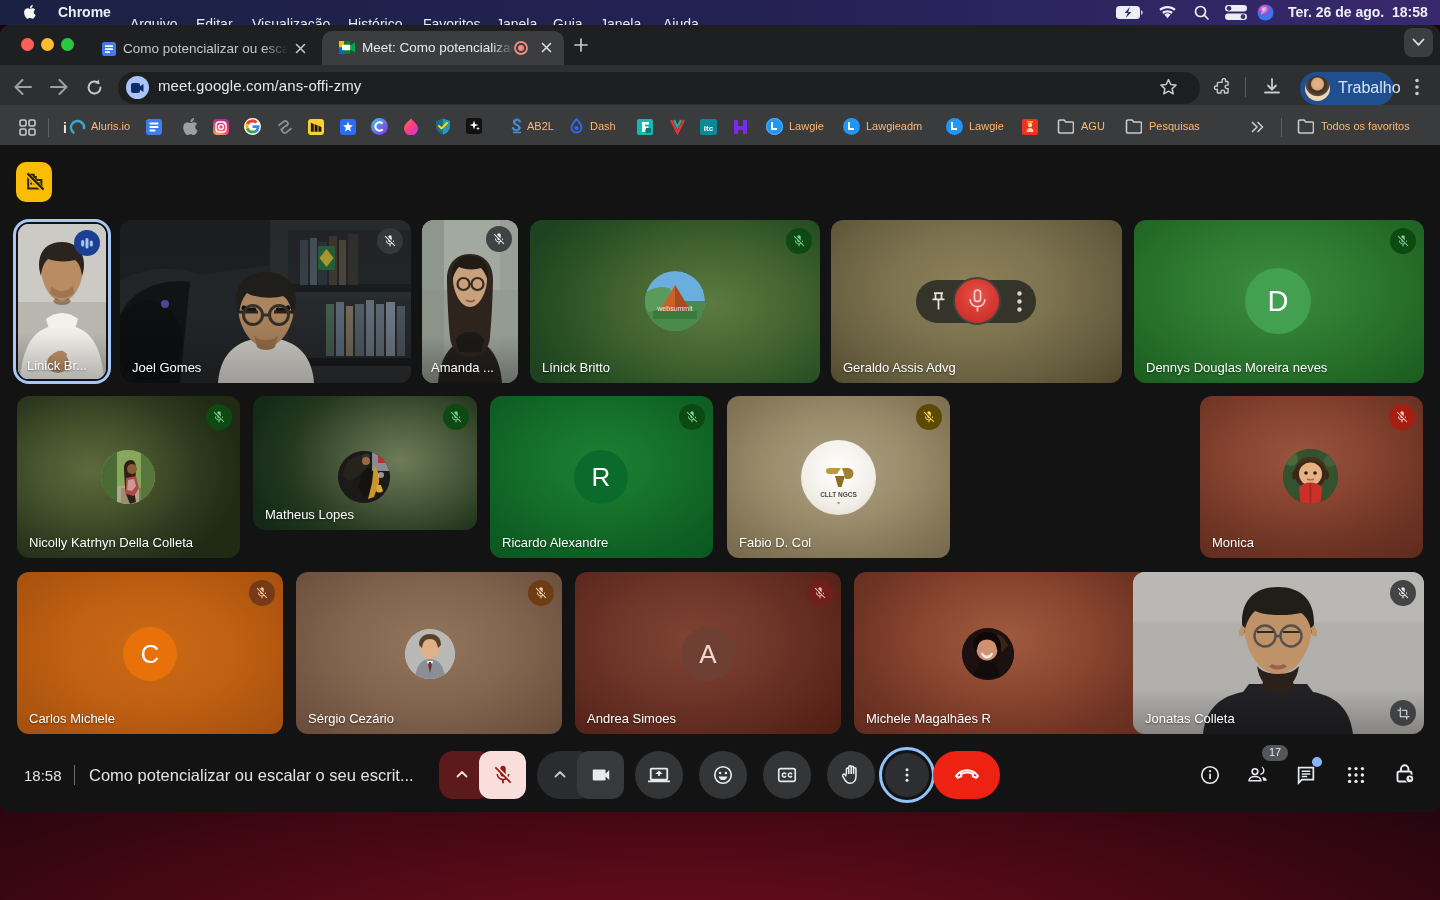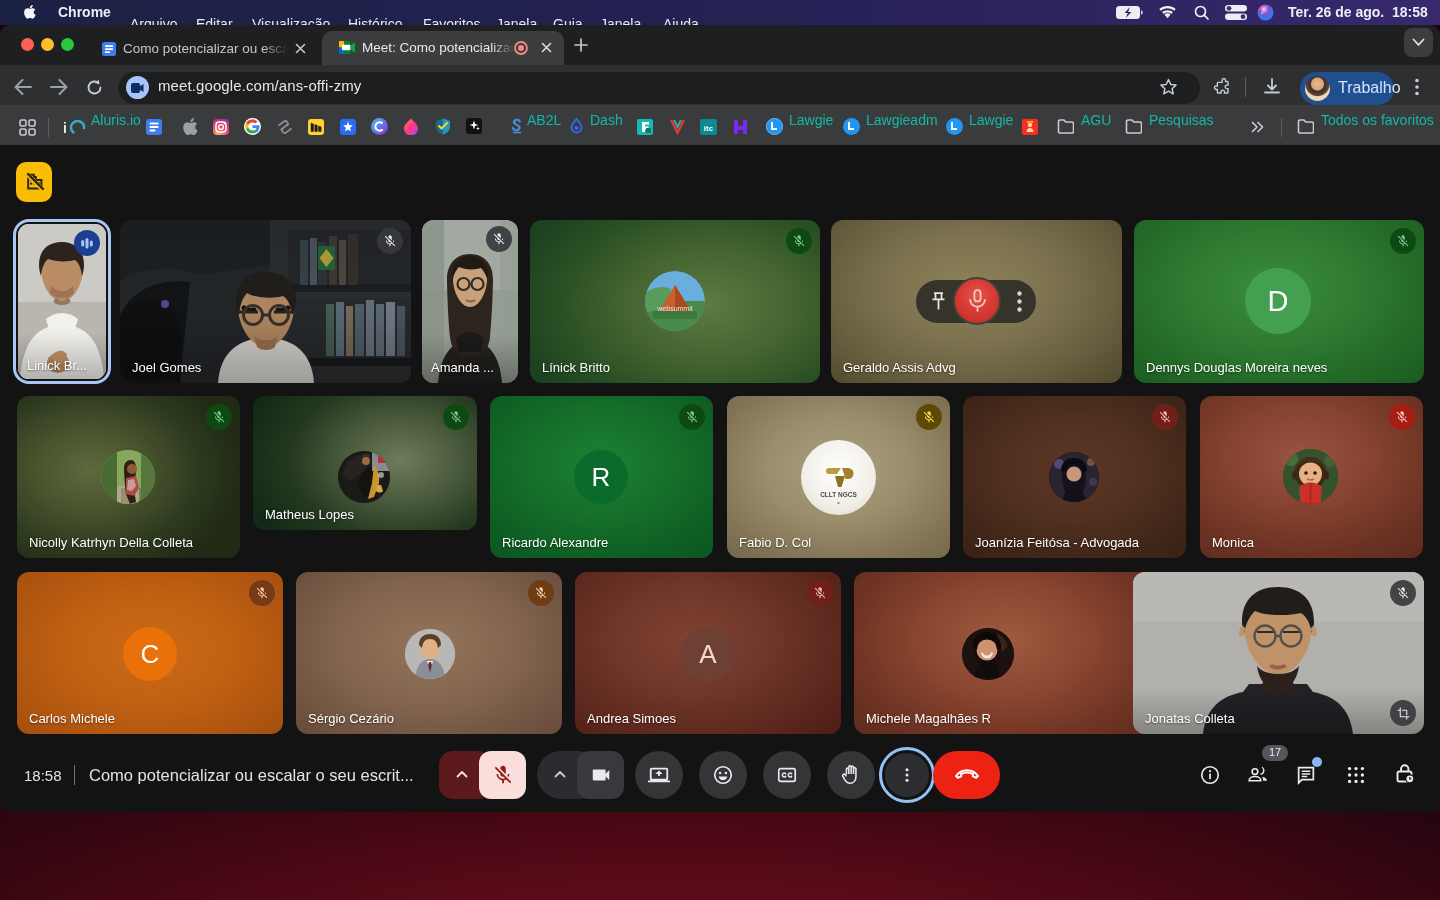--- a/index.html
+++ b/index.html
@@ -14,21 +14,21 @@
   background: linear-gradient(90deg,#1b2143 0%, #252155 55%, #38296d 100%);
   color:#eceef5; font-size:14px; display:flex; align-items:center; }
 #menubar .mi2 { top:16px; font-size:14px; color:#e8eaf2; }
 
 #cwin { position:absolute; left:0; top:25px; width:1440px; height:787px; background:#1e1f20; border-radius:10px 10px 10px 10px; overflow:hidden; }
 #tabbar { position:absolute; left:0; top:0; width:1440px; height:40px; background:#1e1f20; }
 .tl { position:absolute; top:13px; width:13px; height:13px; border-radius:50%; }
 #toolbar { position:absolute; left:0; top:40px; width:1440px; height:40px; background:#2e2f31; }
 #bookbar { position:absolute; left:0; top:85px; width:1440px; height:35px; background:transparent; color:#dfe1e5; font-size:13px; }
 #meet { position:absolute; left:0; top:120px; width:1440px; height:667px; background:#131314; }
-.bt { top:2px; font-size:14px; color:#14b8a6; }
+.bt { top:10px; font-size:11px; color:#fdba74; }
 .mb svg { display:block; }
 .mb.g { background:#0d4a12; } .mb.g svg { fill:#81c995; }
 .mb.y { background:#5c4a03; } .mb.y svg { fill:#fdd663; }
 .mb.o { background:#753a16; } .mb.o svg { fill:#fcc6a0; }
 .mb.r { background:#701f1a; } .mb.r svg { fill:#f2b8b5; }
 .mb.r2 { background:#a61d12; } .mb.r2 svg { fill:#f8c8c4; }
 .mb.br { background:#6e3d14; } .mb.br svg { fill:#f5d4ae; }
 .mb.gr { background:rgba(55,58,61,.92); } .mb.gr svg { fill:#e8eaed; }
 .cbtn { position:absolute; top:606px; height:48px; border-radius:26px; background:#333537; display:flex; align-items:center; justify-content:center; }
 .tile { position:absolute; border-radius:12px; overflow:hidden; }
@@ -569,39 +569,20 @@
             <text x="37.5" y="57" font-size="6.5" font-weight="700" fill="#4a4a42" text-anchor="middle" font-family="Liberation Sans">CLLT NGCS</text>
             <circle cx="37.5" cy="63" r="1.2" fill="#b8963a"></circle>
           </svg>
         <div class="nm">Fabio D. Col</div>
         <div class="mb y">
             <svg width="14" height="14">
               <use href="#micoff"></use>
             </svg>
           </div>
       </div>
-      <div class="tile" style="left:963px;top:251px;width:223px;height:162px;background:radial-gradient(ellipse 180px 130px at 50% 45%,#5e3626 0%,#50301f 40%,#402618 72%,#371f14 100%)">
-        <div class="av" style="left:86px;top:56px;width:50px;height:50px;background:#1a1620"></div>
-        <svg class="abs" style="left:86px;top:56px;border-radius:50%" width="50" height="50" viewBox="0 0 50 50">
-            <circle cx="25" cy="25" r="25" fill="#2a2432"></circle>
-            <circle cx="10" cy="12" r="5" fill="#6a5a8a" opacity=".7"></circle>
-            <circle cx="42" cy="10" r="4" fill="#8a6a4a" opacity=".7"></circle>
-            <circle cx="44" cy="30" r="4" fill="#4a3a5a" opacity=".8"></circle>
-            <path d="M25 8c-8 0-12 6-12 13 0 10 3 29 12 29s12-19 12-29c0-7-4-13-12-13z" fill="#16121c"></path>
-            <circle cx="25" cy="22" r="7.5" fill="#c89878"></circle>
-            <path d="M25 6c-9 0-13 6-13 13l4 1c2-5 4-8 9-8s7 3 9 8l4-1c0-7-4-13-13-13z" fill="#0e0a14"></path>
-            <path d="M25 36c6 0 11 5 12 14H13c1-9 6-14 12-14z" fill="#13101a"></path>
-          </svg>
-        <div class="nm">Joanízia Feitósa - Advogada</div>
-        <div class="mb r">
-            <svg width="14" height="14">
-              <use href="#micoff"></use>
-            </svg>
-          </div>
-      </div>
       <div class="tile" style="left:1200px;top:251px;width:223px;height:162px;background:radial-gradient(ellipse 190px 130px at 45% 38%,#9a5440 0%,#84422f 40%,#6e3424 70%,#5e2a1e 100%)">
         <div class="av" style="left:83px;top:53px;width:55px;height:55px;background:#2a4a2a"></div>
         <svg class="abs" style="left:83px;top:53px;border-radius:50%" width="55" height="55" viewBox="0 0 55 55">
             <circle cx="27.5" cy="27.5" r="27.5" fill="#35522e"></circle>
             <circle cx="8" cy="10" r="7" fill="#4a6a3a"></circle>
             <circle cx="47" cy="12" r="6" fill="#42603a"></circle>
             <circle cx="27.5" cy="24" r="16" fill="#3a2817"></circle>
             <circle cx="27.5" cy="25" r="11.5" fill="#e8b184"></circle>
             <path d="M27.5 8c-9 0-15 6-16 14 3-5 7-10 16-10s13 5 16 10c-1-8-7-14-16-14z" fill="#46301c"></path>
             <path d="M12 22c-2 2-2 6 0 8M43 22c2 2 2 6 0 8" stroke="#3a2817" stroke-width="3" fill="none"></path>

